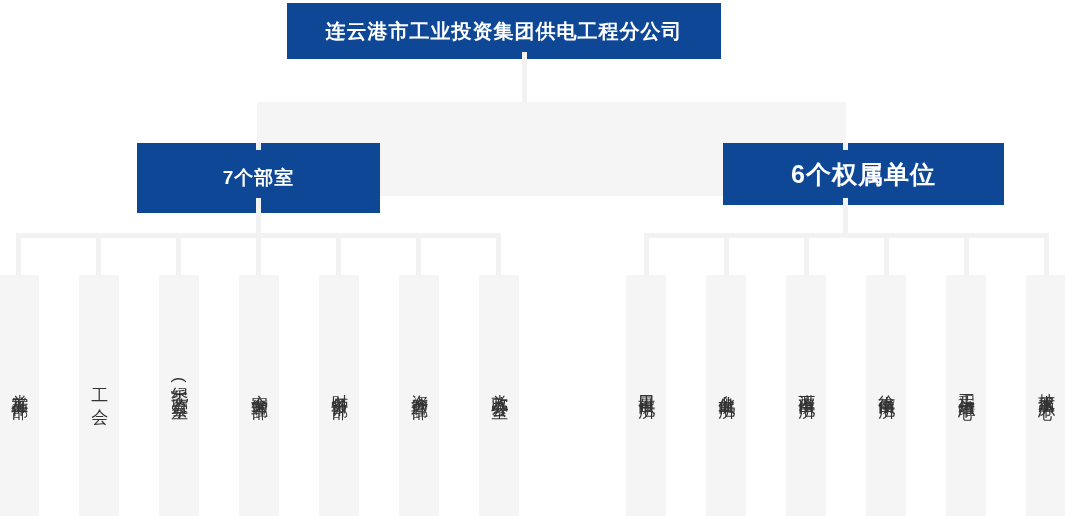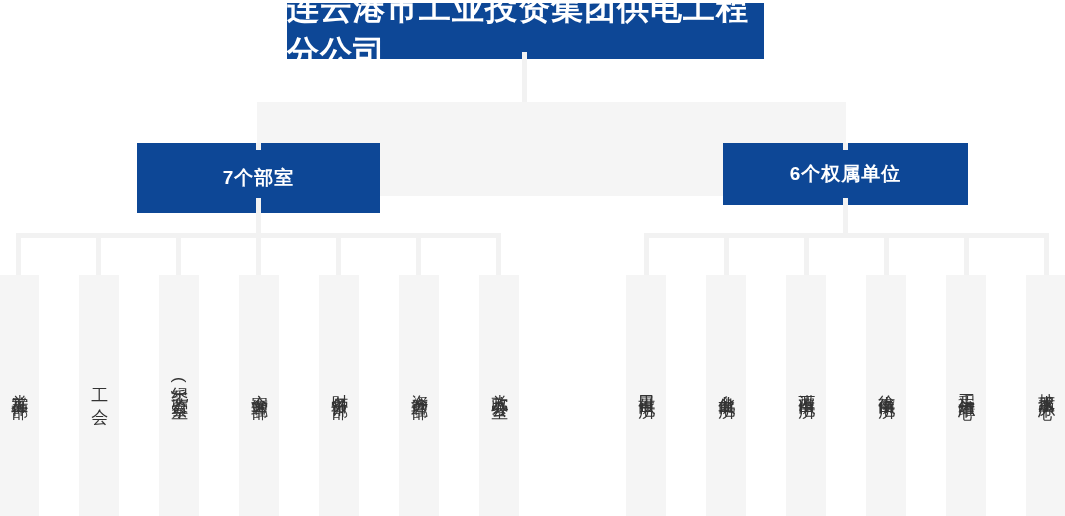--- a/index.html
+++ b/index.html
@@ -4,23 +4,23 @@
 <style>
   html,body{margin:0;padding:0;background:#ffffff;}
   .canvas{
     position:relative;width:1065px;height:516px;background:#ffffff;overflow:hidden;
     font-family:"Liberation Sans","DejaVu Sans",sans-serif;
   }
   .bluebox{
     position:absolute;background:#0d4796;color:#ffffff;font-weight:bold;
     display:flex;align-items:center;justify-content:center;z-index:2;
   }
-  .root-box{left:287px;top:3px;width:477px;height:56px;font-size:32px;letter-spacing:1px;}
+  .root-box{left:287px;top:3px;width:434px;height:56px;font-size:20px;letter-spacing:1px;}
   .group-left{left:137px;top:143px;width:243px;height:70px;font-size:19px;letter-spacing:1px;}
-  .group-right{left:723px;top:143px;width:245px;height:62px;font-size:19px;letter-spacing:1px;}
+  .group-right{left:723px;top:143px;width:281px;height:62px;font-size:25px;letter-spacing:1px;}
   .trunk{position:absolute;left:257px;top:102px;width:589px;height:94px;background:#f5f5f5;z-index:1;}
   .line{position:absolute;background:#f2f2f2;z-index:3;}
   .vline{width:5px;}
   .hline{height:5px;top:233px;}
   .stub{position:absolute;background:#f2f2f2;width:5px;top:238px;height:37px;z-index:1;}
   .col{
     position:absolute;top:275px;width:40px;height:241px;background:#f5f5f5;z-index:2;
     display:flex;align-items:center;justify-content:center;
     padding-bottom:20px;box-sizing:border-box;
   }

